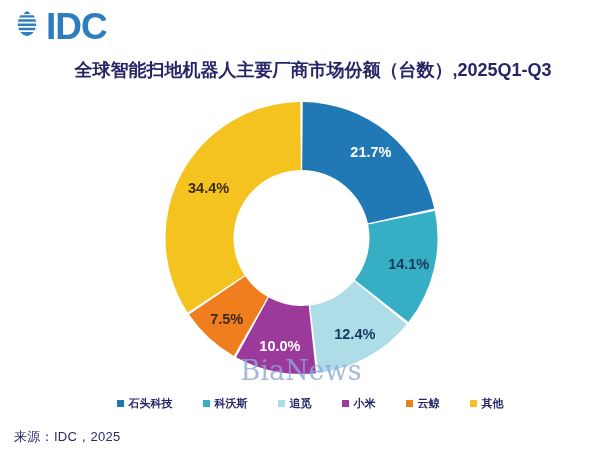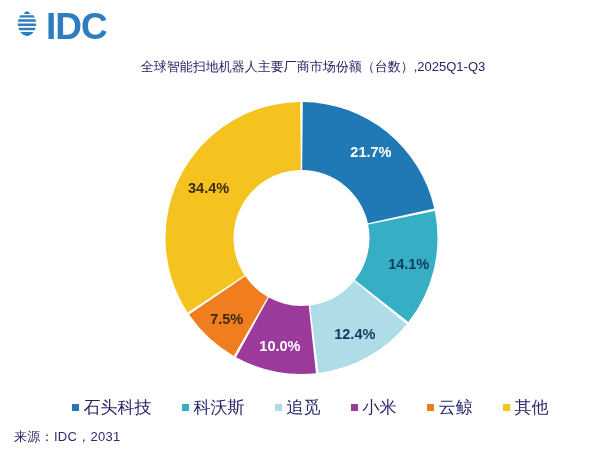--- a/index.html
+++ b/index.html
@@ -34,22 +34,22 @@
     font-family: "Liberation Sans", "DejaVu Sans", sans-serif;
   }
 
   
   #chart-title {
     position: absolute;
     left: 0;
     right: 0;
     top: 58px;
     text-align: center;
-    font-size: 13px;
-    font-weight: 400;
+    font-size: 18px;
+    font-weight: 700;
     color: #262667;
     letter-spacing: 0px;
     white-space: nowrap;
     padding-left: 20px;
   }
 
   
   #donut-wrap {
     position: absolute;
     left: 163px;
@@ -108,24 +108,24 @@
     align-items: center;
     gap: 5px;
   }
   .legend-swatch {
     width: 7px;
     height: 7px;
     display: inline-block;
     flex: none;
   }
   .legend-label {
-    font-size: 17px;
+    font-size: 11px;
     color: #262667;
     white-space: nowrap;
-    font-weight: 400;
+    font-weight: 700;
   }
 
   
   #source {
     position: absolute;
     left: 14px;
     top: 428px;
     font-size: 13px;
     color: #2b2b6b;
     letter-spacing: 0.3px;
@@ -167,20 +167,21 @@
         <text x="245.7" y="176.5" text-anchor="middle" class="slice-label" fill="#15385F">14.1%</text>
         <text x="191.8" y="247.4" text-anchor="middle" class="slice-label" fill="#15385F">12.4%</text>
         <text x="116.9" y="259.0" text-anchor="middle" class="slice-label" fill="#FFFFFF">10.0%</text>
         <text x="63.7" y="231.8" text-anchor="middle" class="slice-label" fill="#3A2A12">7.5%</text>
         <text x="45.6" y="101.3" text-anchor="middle" class="slice-label" fill="#3A2A12">34.4%</text>
       </g>
   </svg>
 </div>
 
 <div id="watermark">
+  <span id="watermark-en">BiaNews</span>
 </div>
 
 <div id="legend">
     <div class="legend-item">
       <span class="legend-swatch" style="background: rgb(32, 121, 181);"></span>
       <span class="legend-label">石头科技</span>
     </div>
     <div class="legend-item">
       <span class="legend-swatch" style="background: rgb(54, 174, 195);"></span>
       <span class="legend-label">科沃斯</span>
@@ -196,13 +197,13 @@
     <div class="legend-item">
       <span class="legend-swatch" style="background: rgb(240, 125, 30);"></span>
       <span class="legend-label">云鲸</span>
     </div>
     <div class="legend-item">
       <span class="legend-swatch" style="background: rgb(245, 195, 32);"></span>
       <span class="legend-label">其他</span>
     </div>
   </div>
 
-<div id="source">来源：IDC，2031</div>
+<div id="source">来源：IDC，2025</div>
 
 </body></html>

